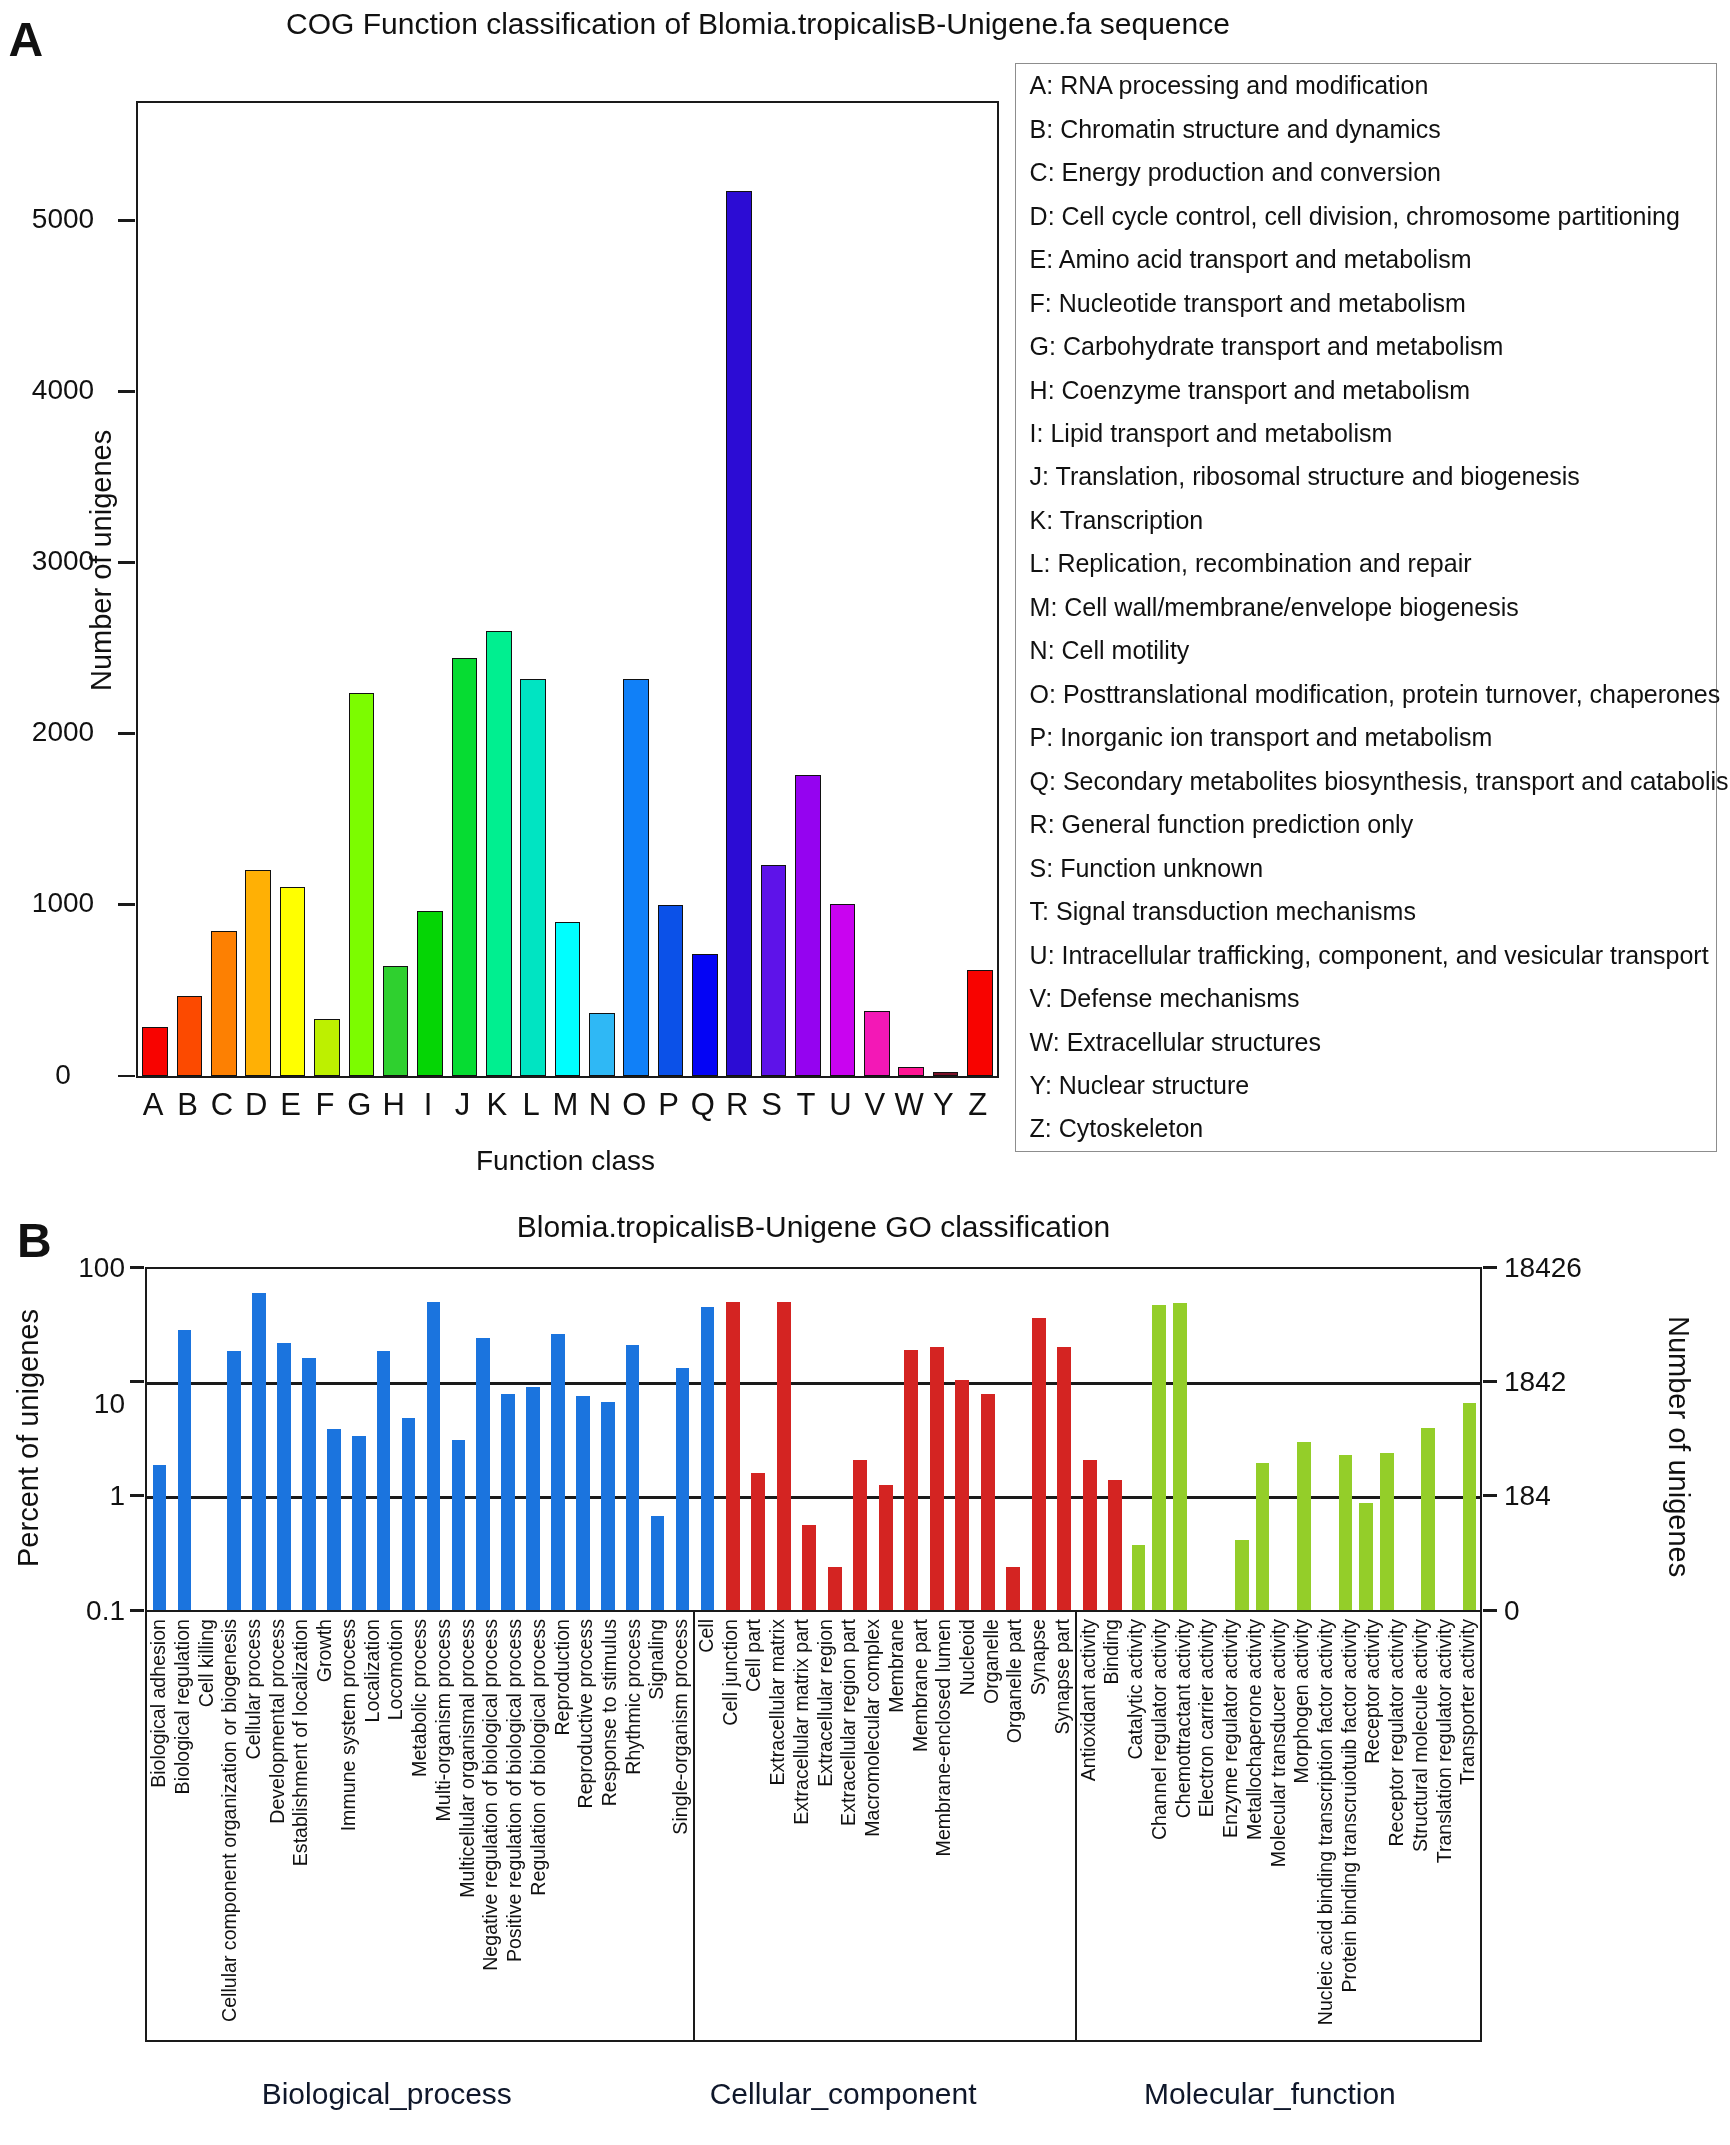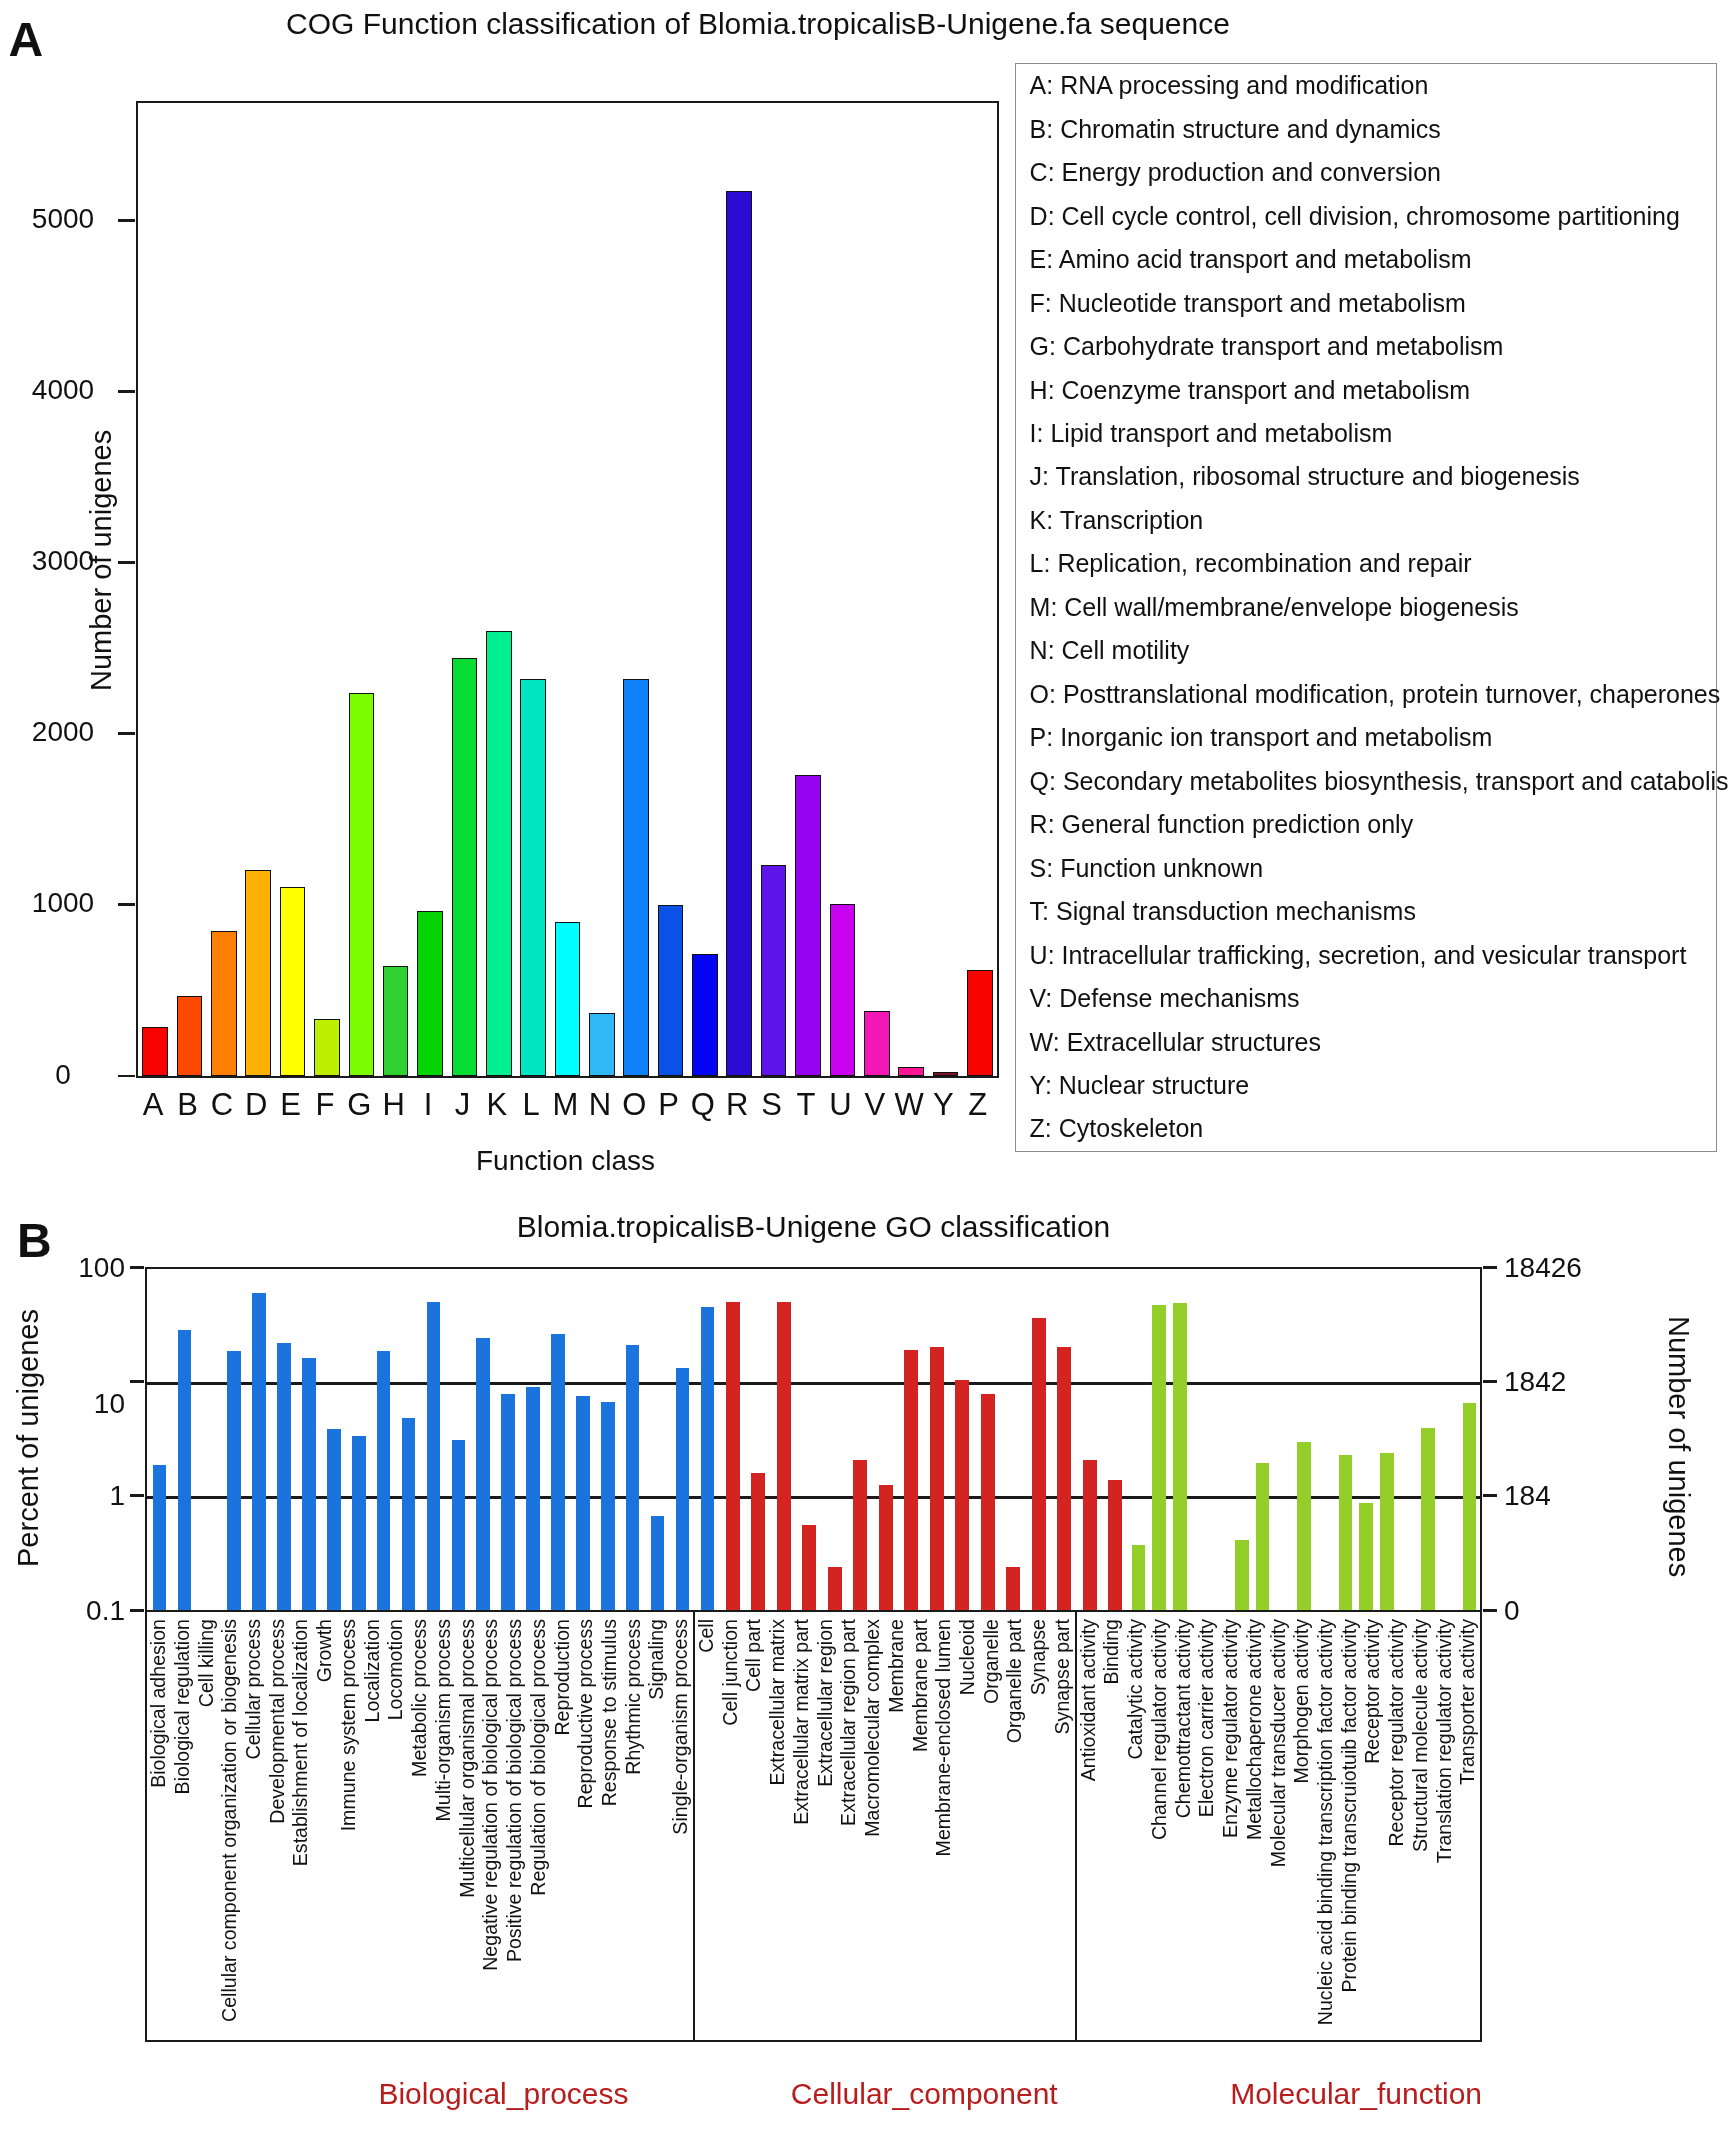--- a/index.html
+++ b/index.html
@@ -38,21 +38,21 @@
   .go-ticklabel-right{position:absolute;left:1504px;width:136px;text-align:left;font-size:28px;}
   .go-tickmark{position:absolute;width:13.6px;height:2.6px;background:#1a1a1a;}
   #go-ylab-left{position:absolute;left:12px;top:1567px;transform:rotate(-90deg);transform-origin:left top;font-size:29px;white-space:nowrap;}
   #go-ylab-right{position:absolute;left:1695px;top:1316px;transform:rotate(90deg);transform-origin:left top;font-size:29px;white-space:nowrap;}
   #go-labelbox{position:absolute;left:145px;top:1612px;width:1337px;height:430px;border-left:2.6px solid #1a1a1a;border-right:2.6px solid #1a1a1a;border-bottom:2.6px solid #1a1a1a;box-sizing:border-box;display:flex;}
   .go-label-group{display:flex;height:100%;}
   .go-label-group.divided{border-left:2.6px solid #1a1a1a;}
   .go-label-cell{flex:1;display:flex;justify-content:center;align-items:flex-start;padding-top:6.8px;overflow:visible;}
   .go-cat-label{writing-mode:vertical-rl;transform:rotate(180deg);font-size:19.6px;color:#111;white-space:nowrap;line-height:1;}
   #go-groupnames{position:absolute;left:145px;top:2077px;width:1337px;display:flex;}
-  .go-groupname{text-align:right;font-size:30px;color:#b91c1c;}
+  .go-groupname{text-align:center;font-size:30px;color:#0f172a;}
 </style>
 </head>
 <body>
 
 <div class="page">
 
   <div id="a-letter" class="panel-letter">A</div>
   <div id="cog-title">COG Function classification of Blomia.tropicalisB-Unigene.fa sequence</div>
 
   <div id="cog-plot">
@@ -192,21 +192,21 @@
       <div class="legend-item">K: Transcription</div>
       <div class="legend-item">L: Replication, recombination and repair</div>
       <div class="legend-item">M: Cell wall/membrane/envelope biogenesis</div>
       <div class="legend-item">N: Cell motility</div>
       <div class="legend-item">O: Posttranslational modification, protein turnover, chaperones</div>
       <div class="legend-item">P: Inorganic ion transport and metabolism</div>
       <div class="legend-item">Q: Secondary metabolites biosynthesis, transport and catabolism</div>
       <div class="legend-item">R: General function prediction only</div>
       <div class="legend-item">S: Function unknown</div>
       <div class="legend-item">T: Signal transduction mechanisms</div>
-      <div class="legend-item">U: Intracellular trafficking, secretion, and vesicular transport</div>
+      <div class="legend-item">U: Intracellular trafficking, component, and vesicular transport</div>
       <div class="legend-item">V: Defense mechanisms</div>
       <div class="legend-item">W: Extracellular structures</div>
       <div class="legend-item">Y: Nuclear structure</div>
       <div class="legend-item">Z: Cytoskeleton</div>
     </div>
 
   <div id="b-letter" class="panel-letter">B</div>
   <div id="go-title">Blomia.tropicalisB-Unigene GO classification</div>
 
   <div id="go-plot">

